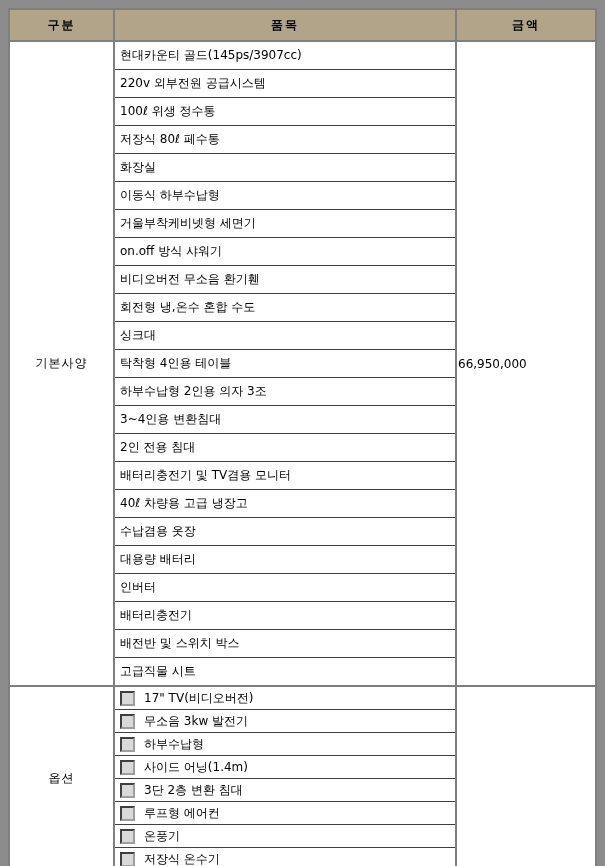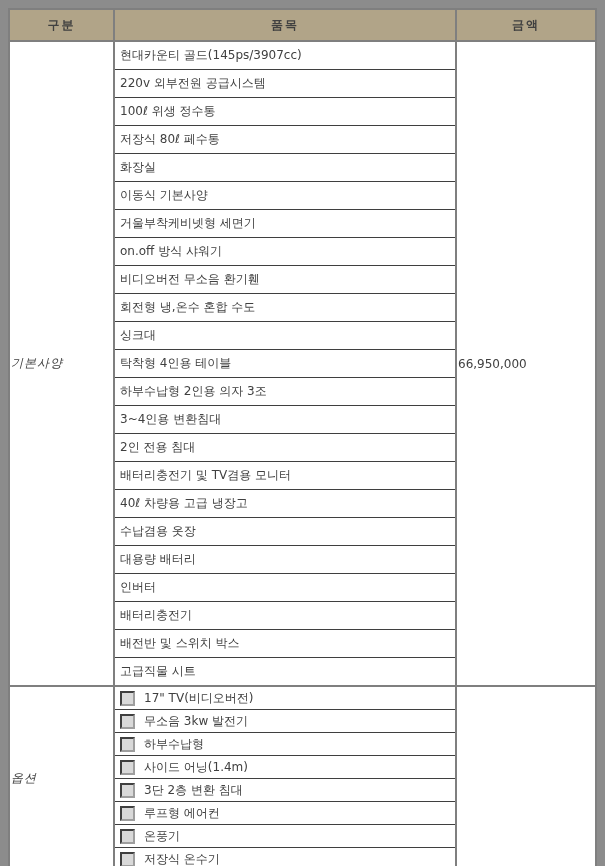--- a/index.html
+++ b/index.html
@@ -17,38 +17,37 @@
   table.spec{
     border-collapse:collapse;
     width:587px;height:852px;
     table-layout:fixed;
   }
   col.c1{width:105px;}
   col.c2{width:342px;}
   col.c3{width:140px;}
   th,td{
     margin:0;
-    font-size:12px;color:#404040;
+    font-size:12px;color:#000000;
     overflow:hidden;
   }
   tr.head th{
     height:28px;
     background:#b1a488;
     font-weight:bold;
     letter-spacing:2px;
     text-align:center;vertical-align:middle;
     border:2px solid #7f7f7f;
   }
   td.cat{
-    vertical-align:middle;
+    text-align:center;vertical-align:middle;
     letter-spacing:1px;
     border-left:2px solid #7f7f7f;
     border-right:2px solid #7f7f7f;
     background:#fff;
-    font-style:italic;
   }
   td.item{
     height:27px;
     padding:0 0 0 5px;
     text-align:left;vertical-align:middle;
     border-top:1px solid #3f3f3f;
     border-bottom:1px solid #3f3f3f;
     border-right:2px solid #7f7f7f;
     background:#fff;
   }
@@ -100,21 +99,21 @@
   <tr>
           <td class="item">100ℓ 위생 정수통</td>
         </tr>
   <tr>
           <td class="item">저장식 80ℓ 페수통</td>
         </tr>
   <tr>
           <td class="item">화장실</td>
         </tr>
   <tr>
-          <td class="item">이동식 기본사양</td>
+          <td class="item">이동식 하부수납형</td>
         </tr>
   <tr>
           <td class="item">거울부착케비넷형 세면기</td>
         </tr>
   <tr>
           <td class="item">on.off 방식 샤워기</td>
         </tr>
   <tr>
           <td class="item">비디오버전 무소음 환기휀</td>
         </tr>

